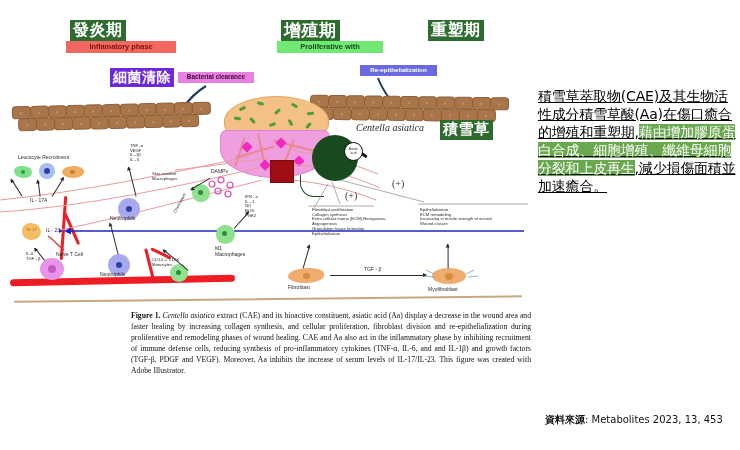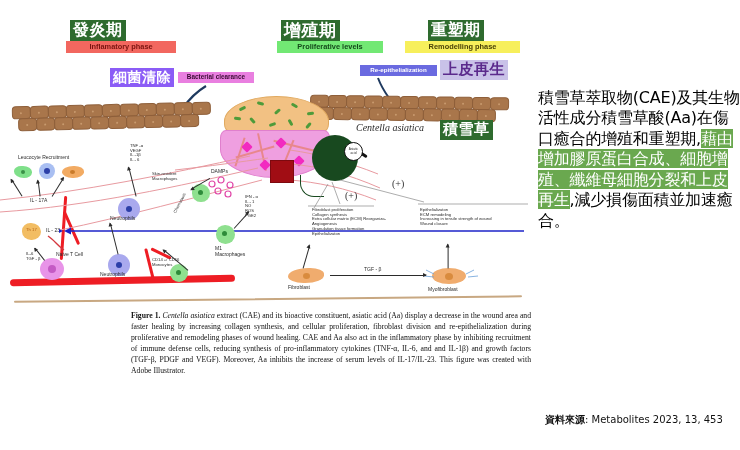--- a/index.html
+++ b/index.html
@@ -122,22 +122,22 @@
   }
   #caption b{ font-weight:700; }
   #caption i{ font-style:italic; }
 
   
   #right-panel{
     position:absolute; left:538px; top:88px; width:202px;
   }
   #summary{
     font-family:"DejaVu Sans", sans-serif;
-    font-size:16px; line-height:1.28; color:#000;
-    letter-spacing:-0.2px; word-break:break-all;
+    font-size:14px; line-height:1.28; color:#000;
+    letter-spacing:-0.2px; word-break:break-all;text-decoration:underline;
   }
   #summary .hl{ background:#6aa84f; color:#fff; box-decoration-break:clone;
                 -webkit-box-decoration-break:clone; }
   #source{
     position:absolute; left:545px; top:413px;
     font-family:"DejaVu Sans", sans-serif; font-size:10px; color:#111;
     white-space:nowrap;
   }
   #source .lbl{ font-weight:700;text-align:right; }
 </style>
@@ -145,30 +145,28 @@
 <body>
 
 <div id="slide">
 
   <div id="figure-panel">
 
     <div class="cjk-badge" style="left:70px; top:20px; font-size:16px;">發炎期</div>
     <div class="en-badge" style="left:66px; top:41px; width:110px; font-size:7.4px; background:#f2675f; color:#7a1410;">Inflamatory phase</div>
 
     <div class="cjk-badge" style="left:281px; top:20px; font-size:17px;">增殖期</div>
-    <div class="en-badge" style="left:277px; top:41px; width:106px; font-size:7.4px; background:#72e874; color:#14491a;">Proliferative levels</div>
+    <div class="en-badge" style="left:277px; top:41px; width:106px; font-size:7.4px; background:#72e874; color:#14491a;">Proliferative with</div>
 
     <div class="cjk-badge" style="left:428px; top:20px; font-size:16px;">重塑期</div>
-    <div class="en-badge" style="left:405px; top:41px; width:115px; font-size:7.4px; background:#f7ef5b; color:#4a4207;">Remodelling phase</div>
-
-    <div class="cjk-badge" style="left:110px; top:68px; font-size:14px; background:#8b5cf6;">細菌清除</div>
+
+    <div class="cjk-badge" style="left:110px; top:68px; font-size:14px; background:#6d28d9;">細菌清除</div>
     <div class="en-badge" style="left:178px; top:72px; width:76px; font-size:6.4px; background:#e97fe0; color:#3a0b33;">Bacterial clearance</div>
 
     <div class="en-badge" style="left:360px; top:65px; width:77px; font-size:6.2px; background:#6a6ae0; color:#ffffff;">Re-epithelialization</div>
-    <div class="cjk-badge" style="left:440px; top:60px; font-size:15px; background:#c9c2e8; color:#5b2a8c;">上皮再生</div>
 
     <svg style="position:absolute;left:170px;top:82px;width:40px;height:30px;overflow:visible">
       <path d="M36,4 C26,10 20,16 13,26" stroke="#1f3a5f" stroke-width="2.2" fill="none"></path>
       <path d="M13,27 l1,-7 l6,4 z" fill="#1f3a5f"></path>
     </svg>
 
     <svg style="position:absolute;left:372px;top:76px;width:24px;height:26px;overflow:visible">
       <path d="M6,2 C9,10 12,15 17,22" stroke="#1f3a5f" stroke-width="2" fill="none"></path>
       <path d="M18,23 l-6,-3 l1,6 z" fill="#1f3a5f"></path>
     </svg>

